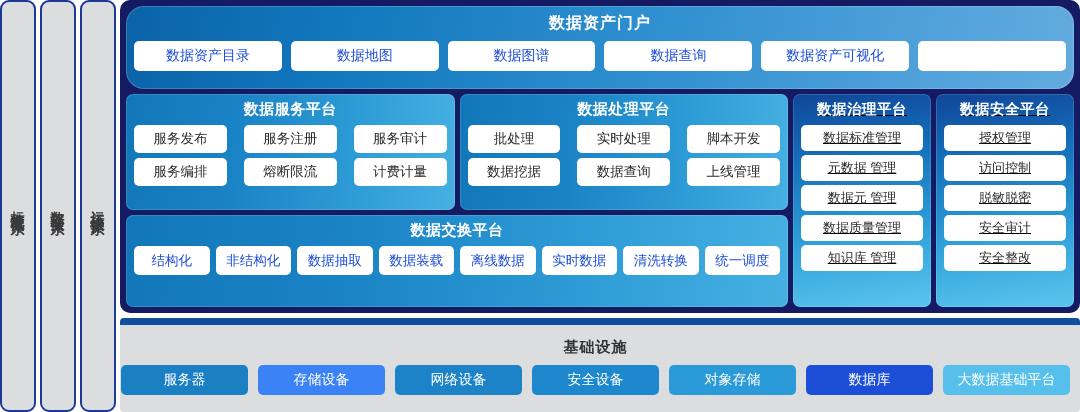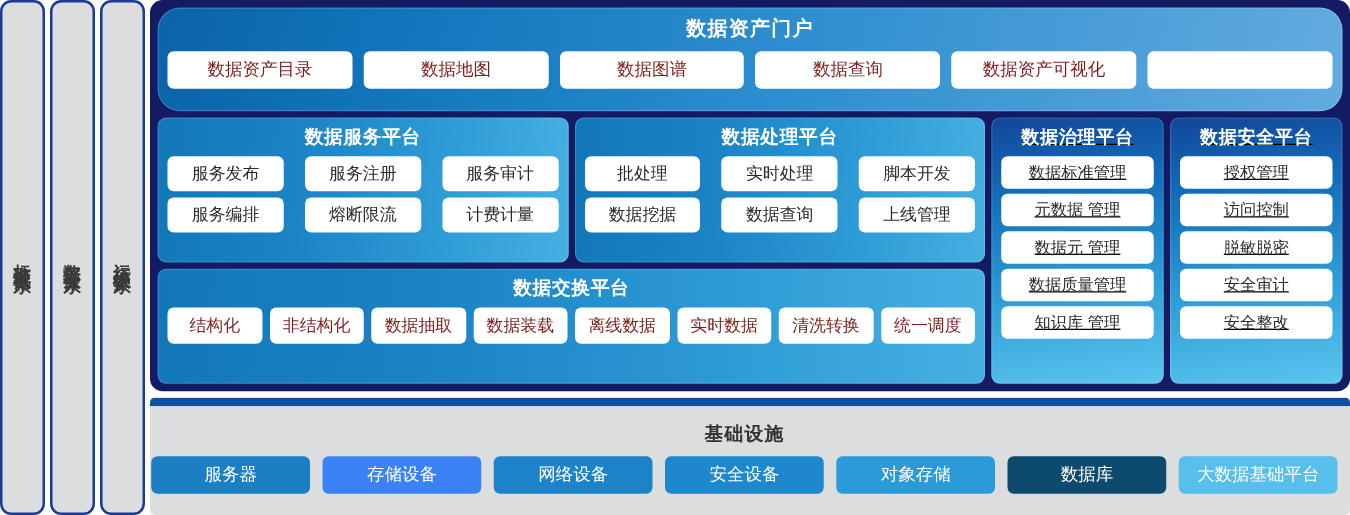--- a/index.html
+++ b/index.html
@@ -90,21 +90,21 @@
   }
   .chip-white {
     flex: 1 1 0;
     height: 30px;
     background: #ffffff;
     border-radius: 5px;
     display: flex;
     align-items: center;
     justify-content: center;
     font-size: 14px;
-    color: #7f1d1d;
+    color: #1d4ed8;
     white-space: nowrap;
   }
 
   
   .platform-row {
     flex: 1 1 auto;
     display: flex;
     gap: 5px;
     min-height: 0;
   }
@@ -329,19 +329,19 @@
     </div>
 
     <div class="infra" style="background: rgb(220, 221, 223); border-top-color: rgb(15, 79, 160);">
       <div class="infra-title">基础设施</div>
       <div class="infra-row">
         <div class="infra-btn" style="background: rgb(27, 127, 196);">服务器</div>
         <div class="infra-btn" style="background: #3b82f6; text-align: center;">存储设备</div>
         <div class="infra-btn" style="background: rgb(28, 131, 200);">网络设备</div>
         <div class="infra-btn" style="background: rgb(29, 136, 205);">安全设备</div>
         <div class="infra-btn" style="background: rgb(42, 155, 216);">对象存储</div>
-        <div class="infra-btn" style="background: #0c4a6e;">数据库</div>
+        <div class="infra-btn" style="background: #1d4ed8;">数据库</div>
         <div class="infra-btn" style="background: rgb(86, 191, 235);">大数据基础平台</div>
       </div>
     </div>
 
   </div>
 </div>
 
 </body></html>

